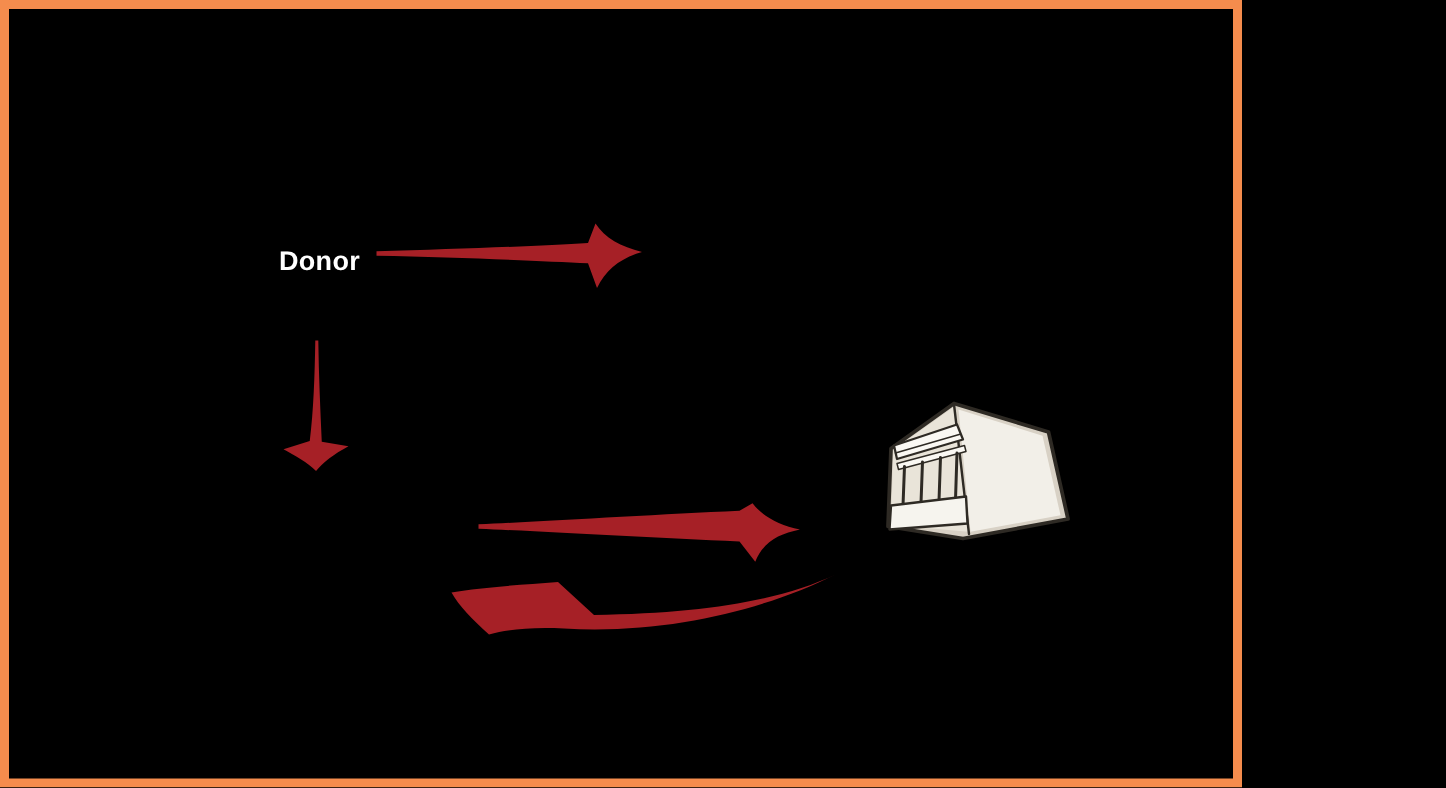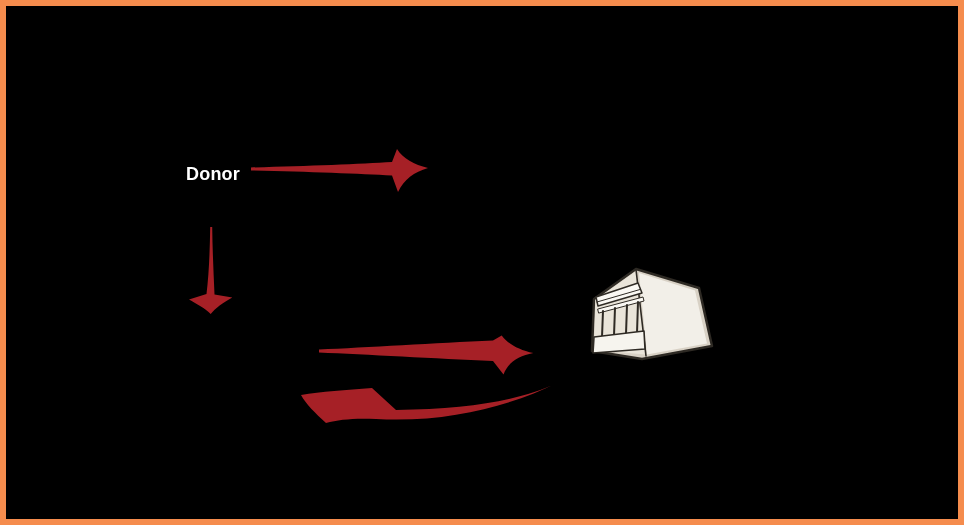--- a/index.html
+++ b/index.html
@@ -3,21 +3,21 @@
 <meta charset="utf-8">
 <style>
   html, body {
     margin: 0;
     padding: 0;
     background: #000000;
     font-family: "Liberation Sans", sans-serif;
   }
   .frame {
     position: relative;
-    width: 964px;
+    width: 828px;
     height: 525px;
     box-sizing: border-box;
     border: 6px solid var(--frame-border, #F58C4D);
     background: var(--canvas-bg, #000000);
     overflow: hidden;
     padding-left: 12px;
   }
   .art {
     position: absolute;
     left: 0;

